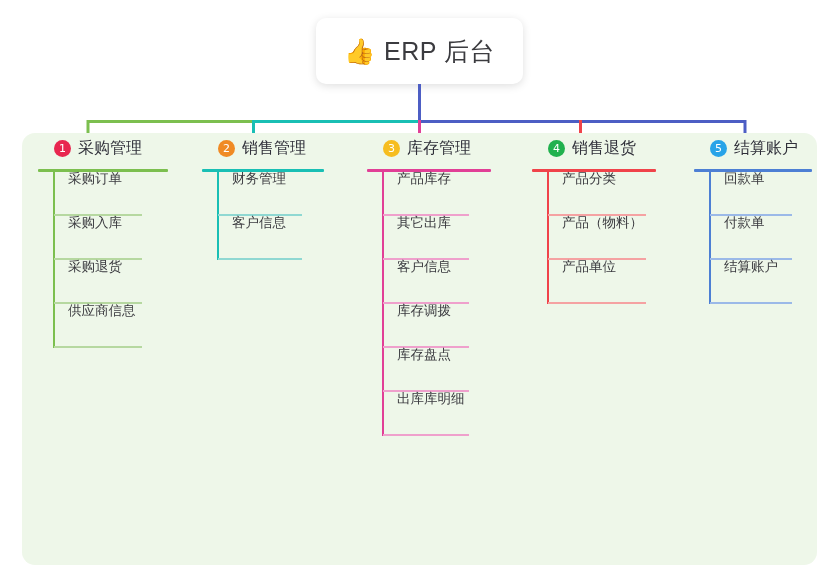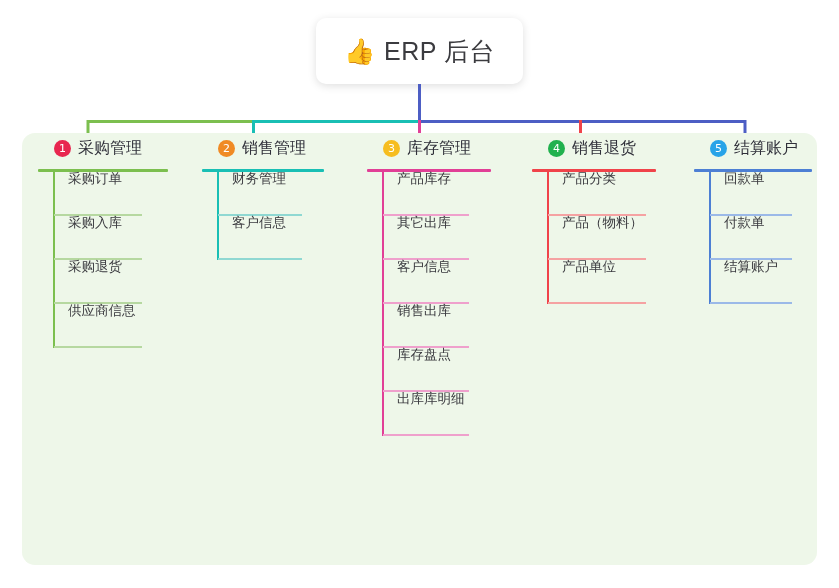--- a/index.html
+++ b/index.html
@@ -226,21 +226,21 @@
           </div>
           <div class="leaf-item">
             <span class="leaf-label">其它出库</span>
             <div class="leaf-rule" style="background: rgb(239, 160, 204); width: 86px;"></div>
           </div>
           <div class="leaf-item">
             <span class="leaf-label">客户信息</span>
             <div class="leaf-rule" style="background: rgb(239, 160, 204); width: 86px;"></div>
           </div>
           <div class="leaf-item">
-            <span class="leaf-label">销售出库</span>
+            <span class="leaf-label">库存调拨</span>
             <div class="leaf-rule" style="background: rgb(239, 160, 204); width: 86px;"></div>
           </div>
           <div class="leaf-item">
             <span class="leaf-label">库存盘点</span>
             <div class="leaf-rule" style="background: rgb(239, 160, 204); width: 86px;"></div>
           </div>
           <div class="leaf-item">
             <span class="leaf-label">出库库明细</span>
             <div class="leaf-rule" style="background: rgb(239, 160, 204); width: 86px;"></div>
           </div>

